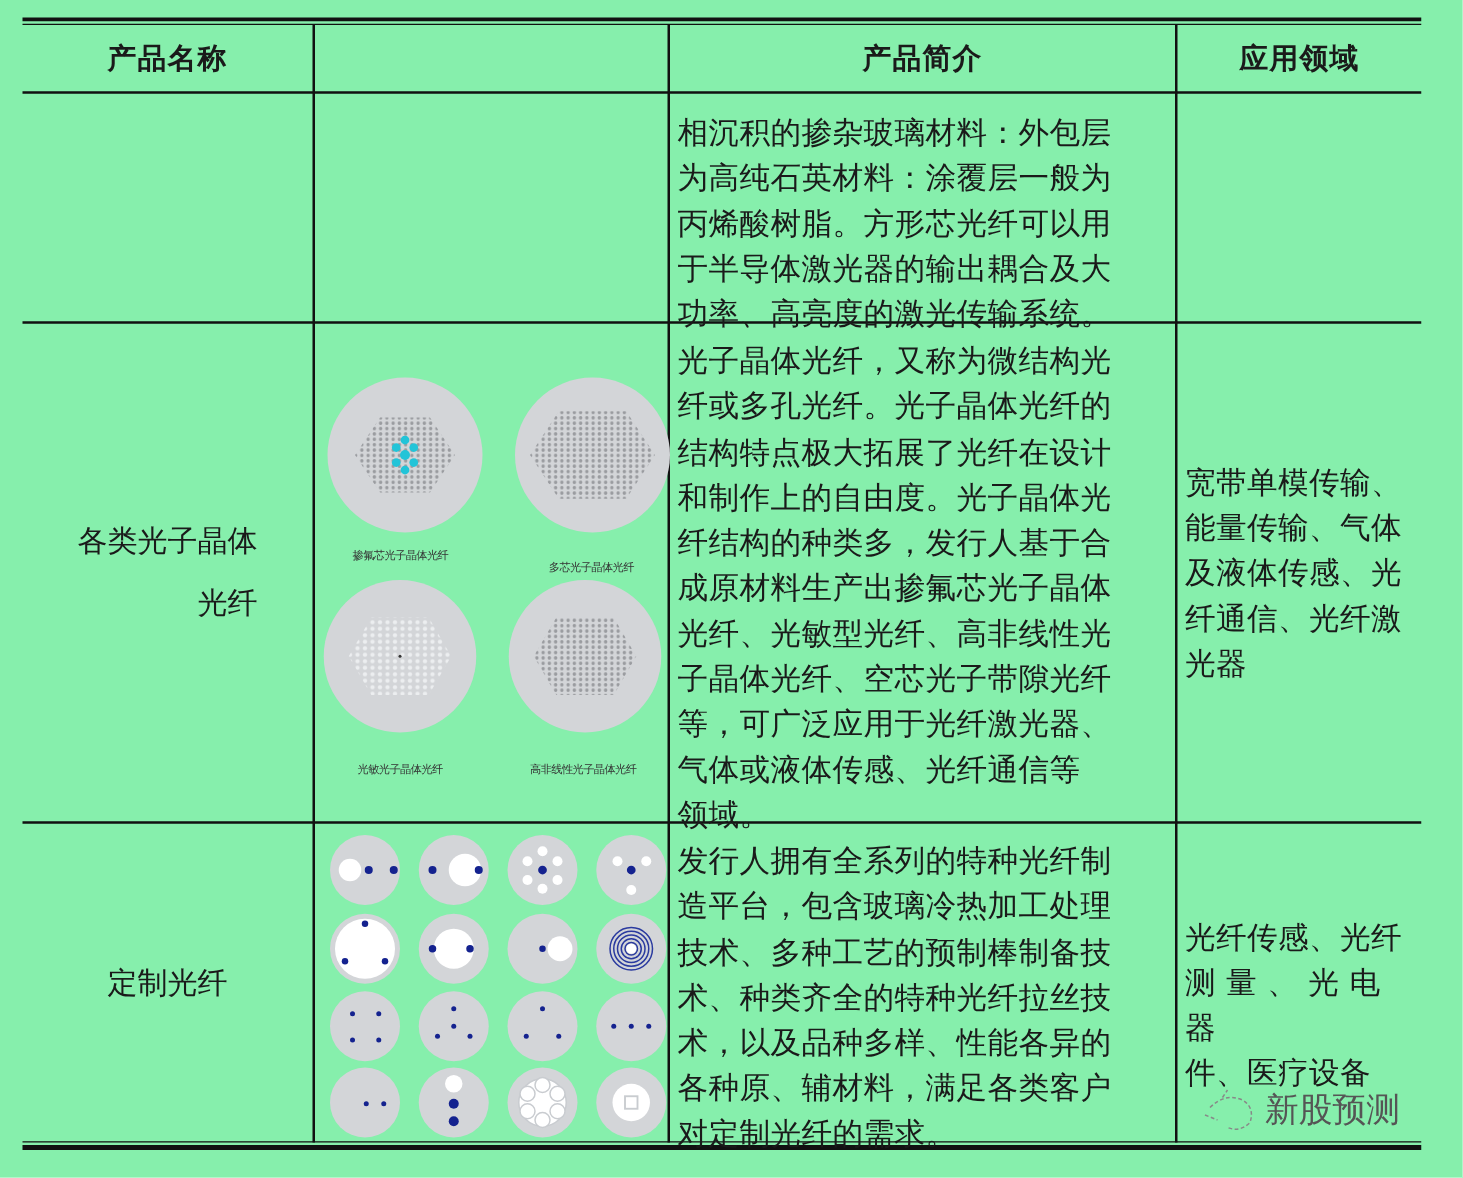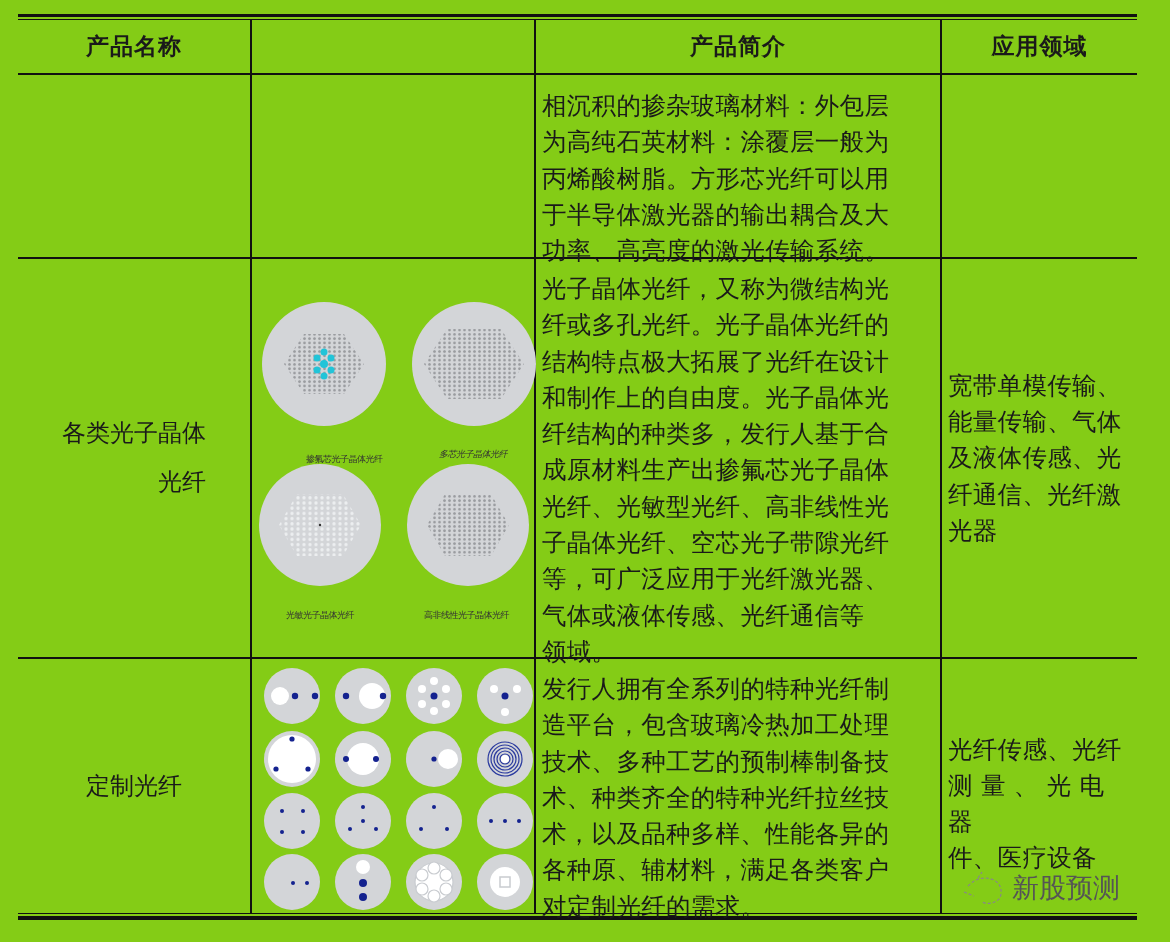--- a/index.html
+++ b/index.html
@@ -1,18 +1,18 @@
 <!DOCTYPE html>
 <html><head>
 <meta charset="utf-8">
 <style>
   html, body { margin:0; padding:0; background:#fdfdfe; }
   body { width:1170px; height:942px; position:relative; overflow:hidden;
          font-family:"DejaVu Sans","Liberation Sans",sans-serif; color:#1a1a1a; }
-  .page { position:absolute; left:0; top:0; width:1170px; height:942px; background:#84cc16; }
+  .page { position:absolute; left:0; top:0; width:1170px; height:942px; background:#86efac; }
   .rule-top { position:absolute; left:18px; width:1119px; top:14px; height:3px; background:#111; }
   .rule-top2 { position:absolute; left:18px; width:1119px; top:19px; height:1px; background:#111; }
   .rule-bot { position:absolute; left:18px; width:1119px; top:913px; height:1px; background:#111; }
   .rule-bot2 { position:absolute; left:18px; width:1119px; top:916px; height:4px; background:#111; }
   .hline { position:absolute; height:2px; background:#111; }
   .vline { position:absolute; width:2px; background:#111; }
   .cell { position:absolute; box-sizing:border-box; }
   .hdr { display:flex; align-items:center; justify-content:center; font-weight:bold; font-size:23px; letter-spacing:1px; }
   .name { display:flex; align-items:center; justify-content:center; text-align:right; font-size:24px; line-height:49px; }
   .desc { font-size:24.5px; line-height:36.3px; padding-left:6px; padding-top:12px; letter-spacing:0.3px; white-space:pre-line; }
@@ -72,22 +72,22 @@
     <div class="fig" style="left:160px;top:43px;width:124px;height:124px;">
       <svg width="124" height="124" style="position:absolute;left:0;top:0">
         <defs>
             <pattern id="hp2" width="5" height="4.3" patternUnits="userSpaceOnUse">
               <circle cx="2.5" cy="2.2" r="1.4" fill="#9a9ca0"></circle>
             </pattern>
           </defs>
         <polygon points="35,27 89,27 112,62 89,97 35,97 12,62" fill="url(#hp2)"></polygon>
       </svg>
     </div>
-    <div class="cap" style="left:30px;top:194px;margin-left:24px;">掺氟芯光子晶体光纤</div>
-    <div class="cap" style="left:187px;top:189px;font-style:italic;">多芯光子晶体光纤</div>
+    <div class="cap" style="left:30px;top:179px;">掺氟芯光子晶体光纤</div>
+    <div class="cap" style="left:187px;top:189px;">多芯光子晶体光纤</div>
     <div class="fig" style="left:7px;top:205px;width:122px;height:122px;">
       <svg width="122" height="122" style="position:absolute;left:0;top:0">
         <defs>
             <pattern id="hp3" width="6" height="5.2" patternUnits="userSpaceOnUse">
               <circle cx="3" cy="2.6" r="1.7" fill="#eceef0"></circle>
             </pattern>
           </defs>
         <polygon points="38,30 84,30 102,61 84,92 38,92 20,61" fill="url(#hp3)"></polygon>
         <circle cx="61" cy="61" r="1.2" fill="#333"></circle>
       </svg>

